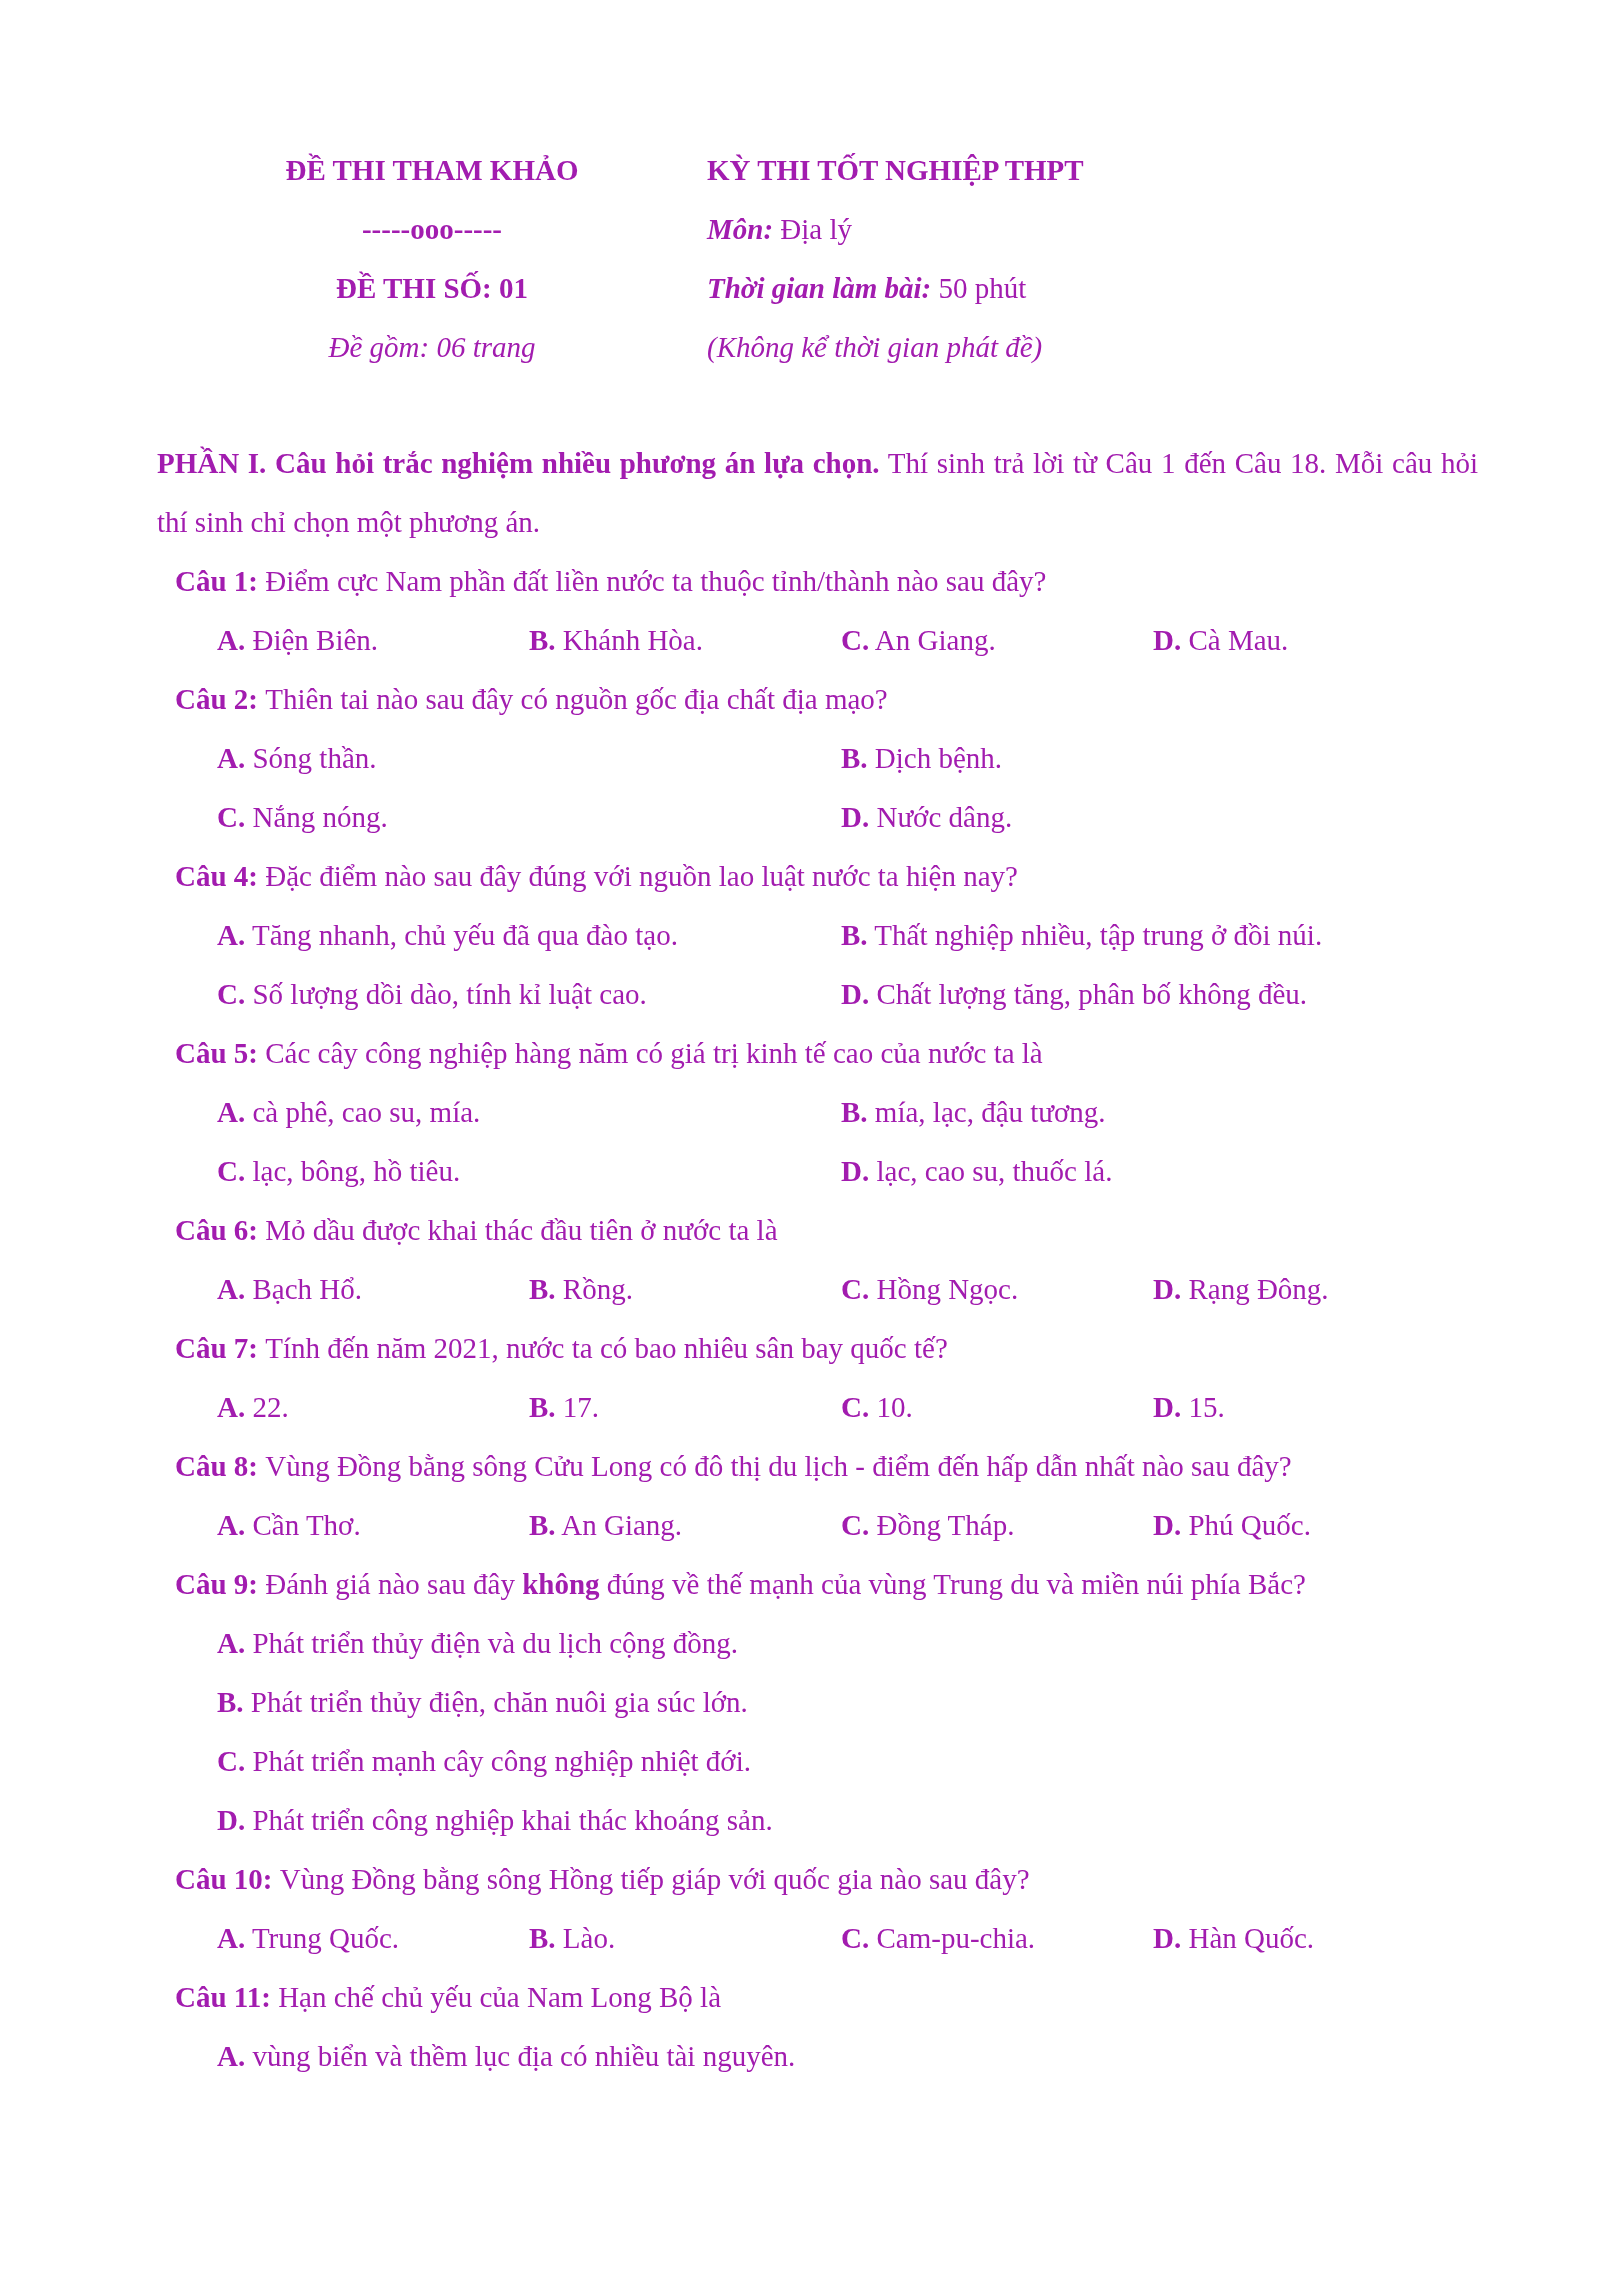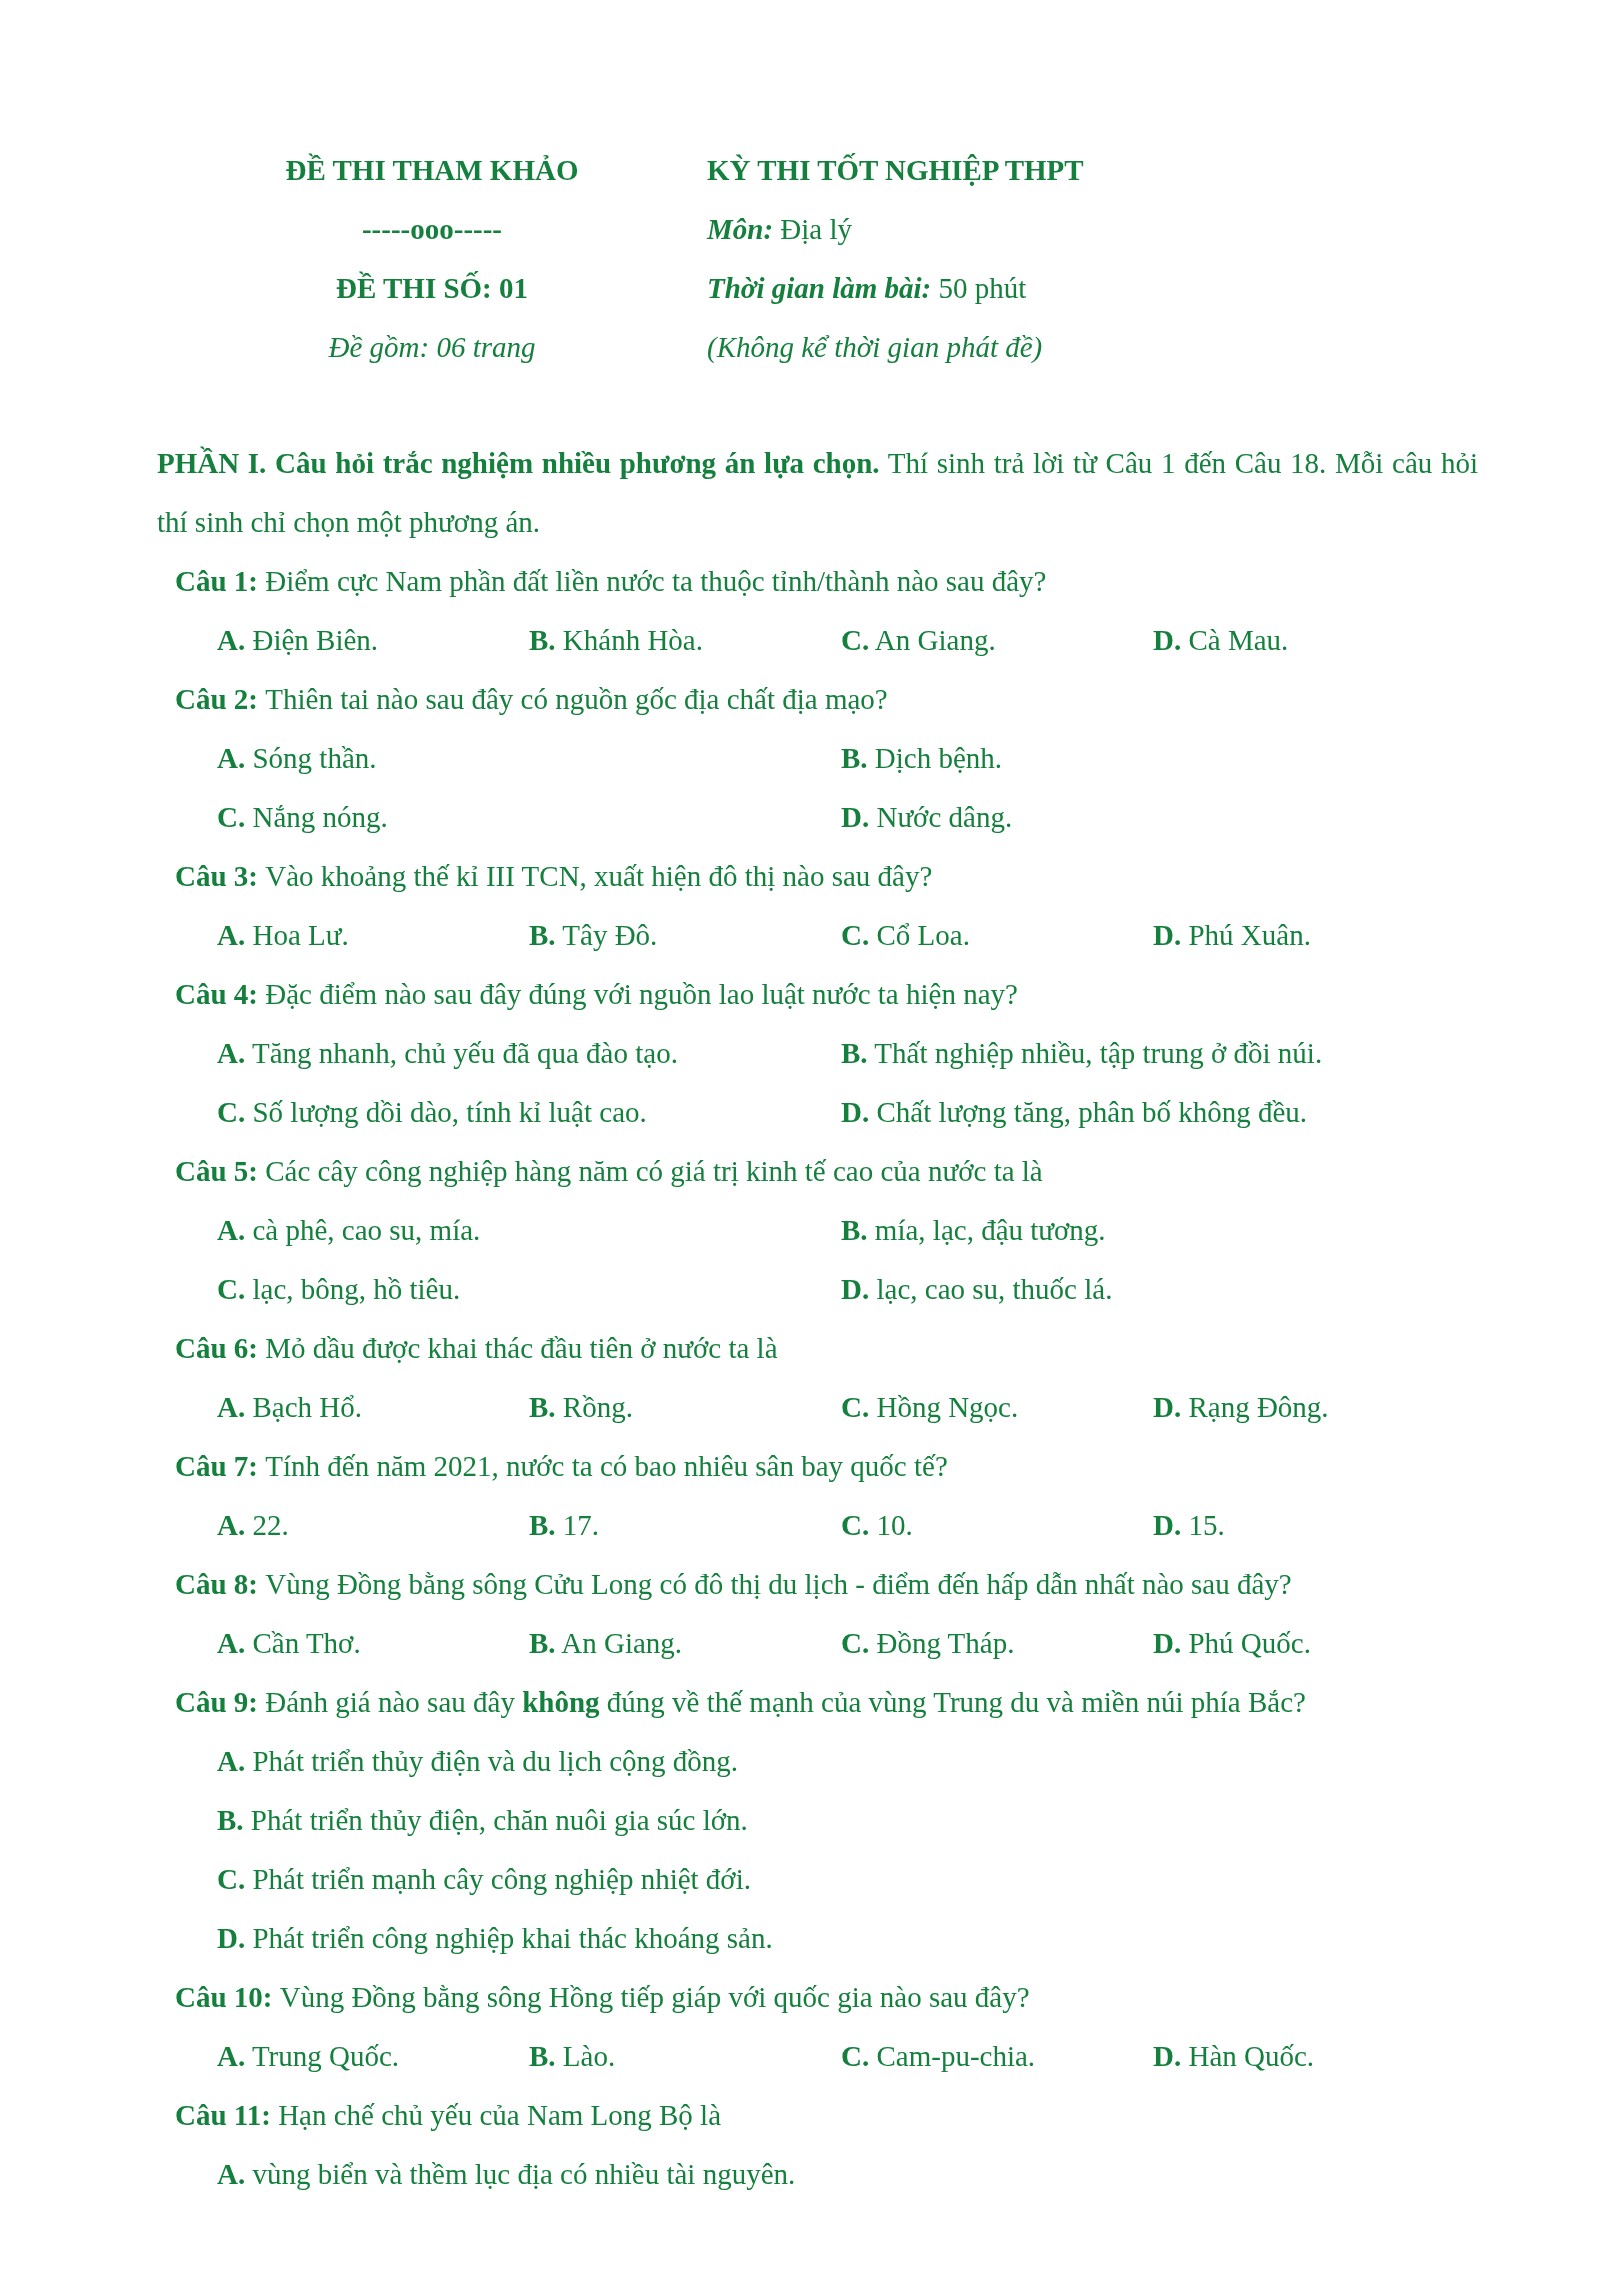--- a/index.html
+++ b/index.html
@@ -2,21 +2,21 @@
 <html style="font-size:12.6px"><head>
 <meta charset="utf-8">
 <style>
   * { margin: 0; padding: 0; box-sizing: border-box; }
   html, body { background: #ffffff; }
   .page {
     position: relative;
     width: 1623px;
     height: 2295px;
     background: #ffffff;
-    color: #15803d;
+    color: #a21caf;
     font-family: "Liberation Serif", "DejaVu Serif", serif;
     font-size: 29px;
     line-height: 59px;
     padding: 141px 145px 0 157px;
     overflow: hidden;
   }
   b { font-weight: bold; }
   .it { font-style: italic; }
   .bi { font-weight: bold; font-style: italic; }
 
@@ -68,29 +68,20 @@
           <div class="option"><b>D.</b> Cà Mau.</div>
         </div>
       </div>
       <div class="question">
         <div class="q-line"><b>Câu 2: </b><span>Thiên tai nào sau đây có nguồn gốc địa chất địa mạo?</span></div>
         <div class="options cols2">
           <div class="option"><b>A.</b> Sóng thần.</div>
           <div class="option"><b>B.</b> Dịch bệnh.</div>
           <div class="option"><b>C.</b> Nắng nóng.</div>
           <div class="option"><b>D.</b> Nước dâng.</div>
-        </div>
-      </div>
-      <div class="question">
-        <div class="q-line"><b>Câu 3: </b><span>Vào khoảng thế kỉ III TCN, xuất hiện đô thị nào sau đây?</span></div>
-        <div class="options cols4">
-          <div class="option"><b>A.</b> Hoa Lư.</div>
-          <div class="option"><b>B.</b> Tây Đô.</div>
-          <div class="option"><b>C.</b> Cổ Loa.</div>
-          <div class="option"><b>D.</b> Phú Xuân.</div>
         </div>
       </div>
       <div class="question">
         <div class="q-line"><b>Câu 4: </b><span>Đặc điểm nào sau đây đúng với nguồn lao luật nước ta hiện nay?</span></div>
         <div class="options cols2">
           <div class="option"><b>A.</b> Tăng nhanh, chủ yếu đã qua đào tạo.</div>
           <div class="option"><b>B.</b> Thất nghiệp nhiều, tập trung ở đồi núi.</div>
           <div class="option"><b>C.</b> Số lượng dồi dào, tính kỉ luật cao.</div>
           <div class="option"><b>D.</b> Chất lượng tăng, phân bố không đều.</div>
         </div>

